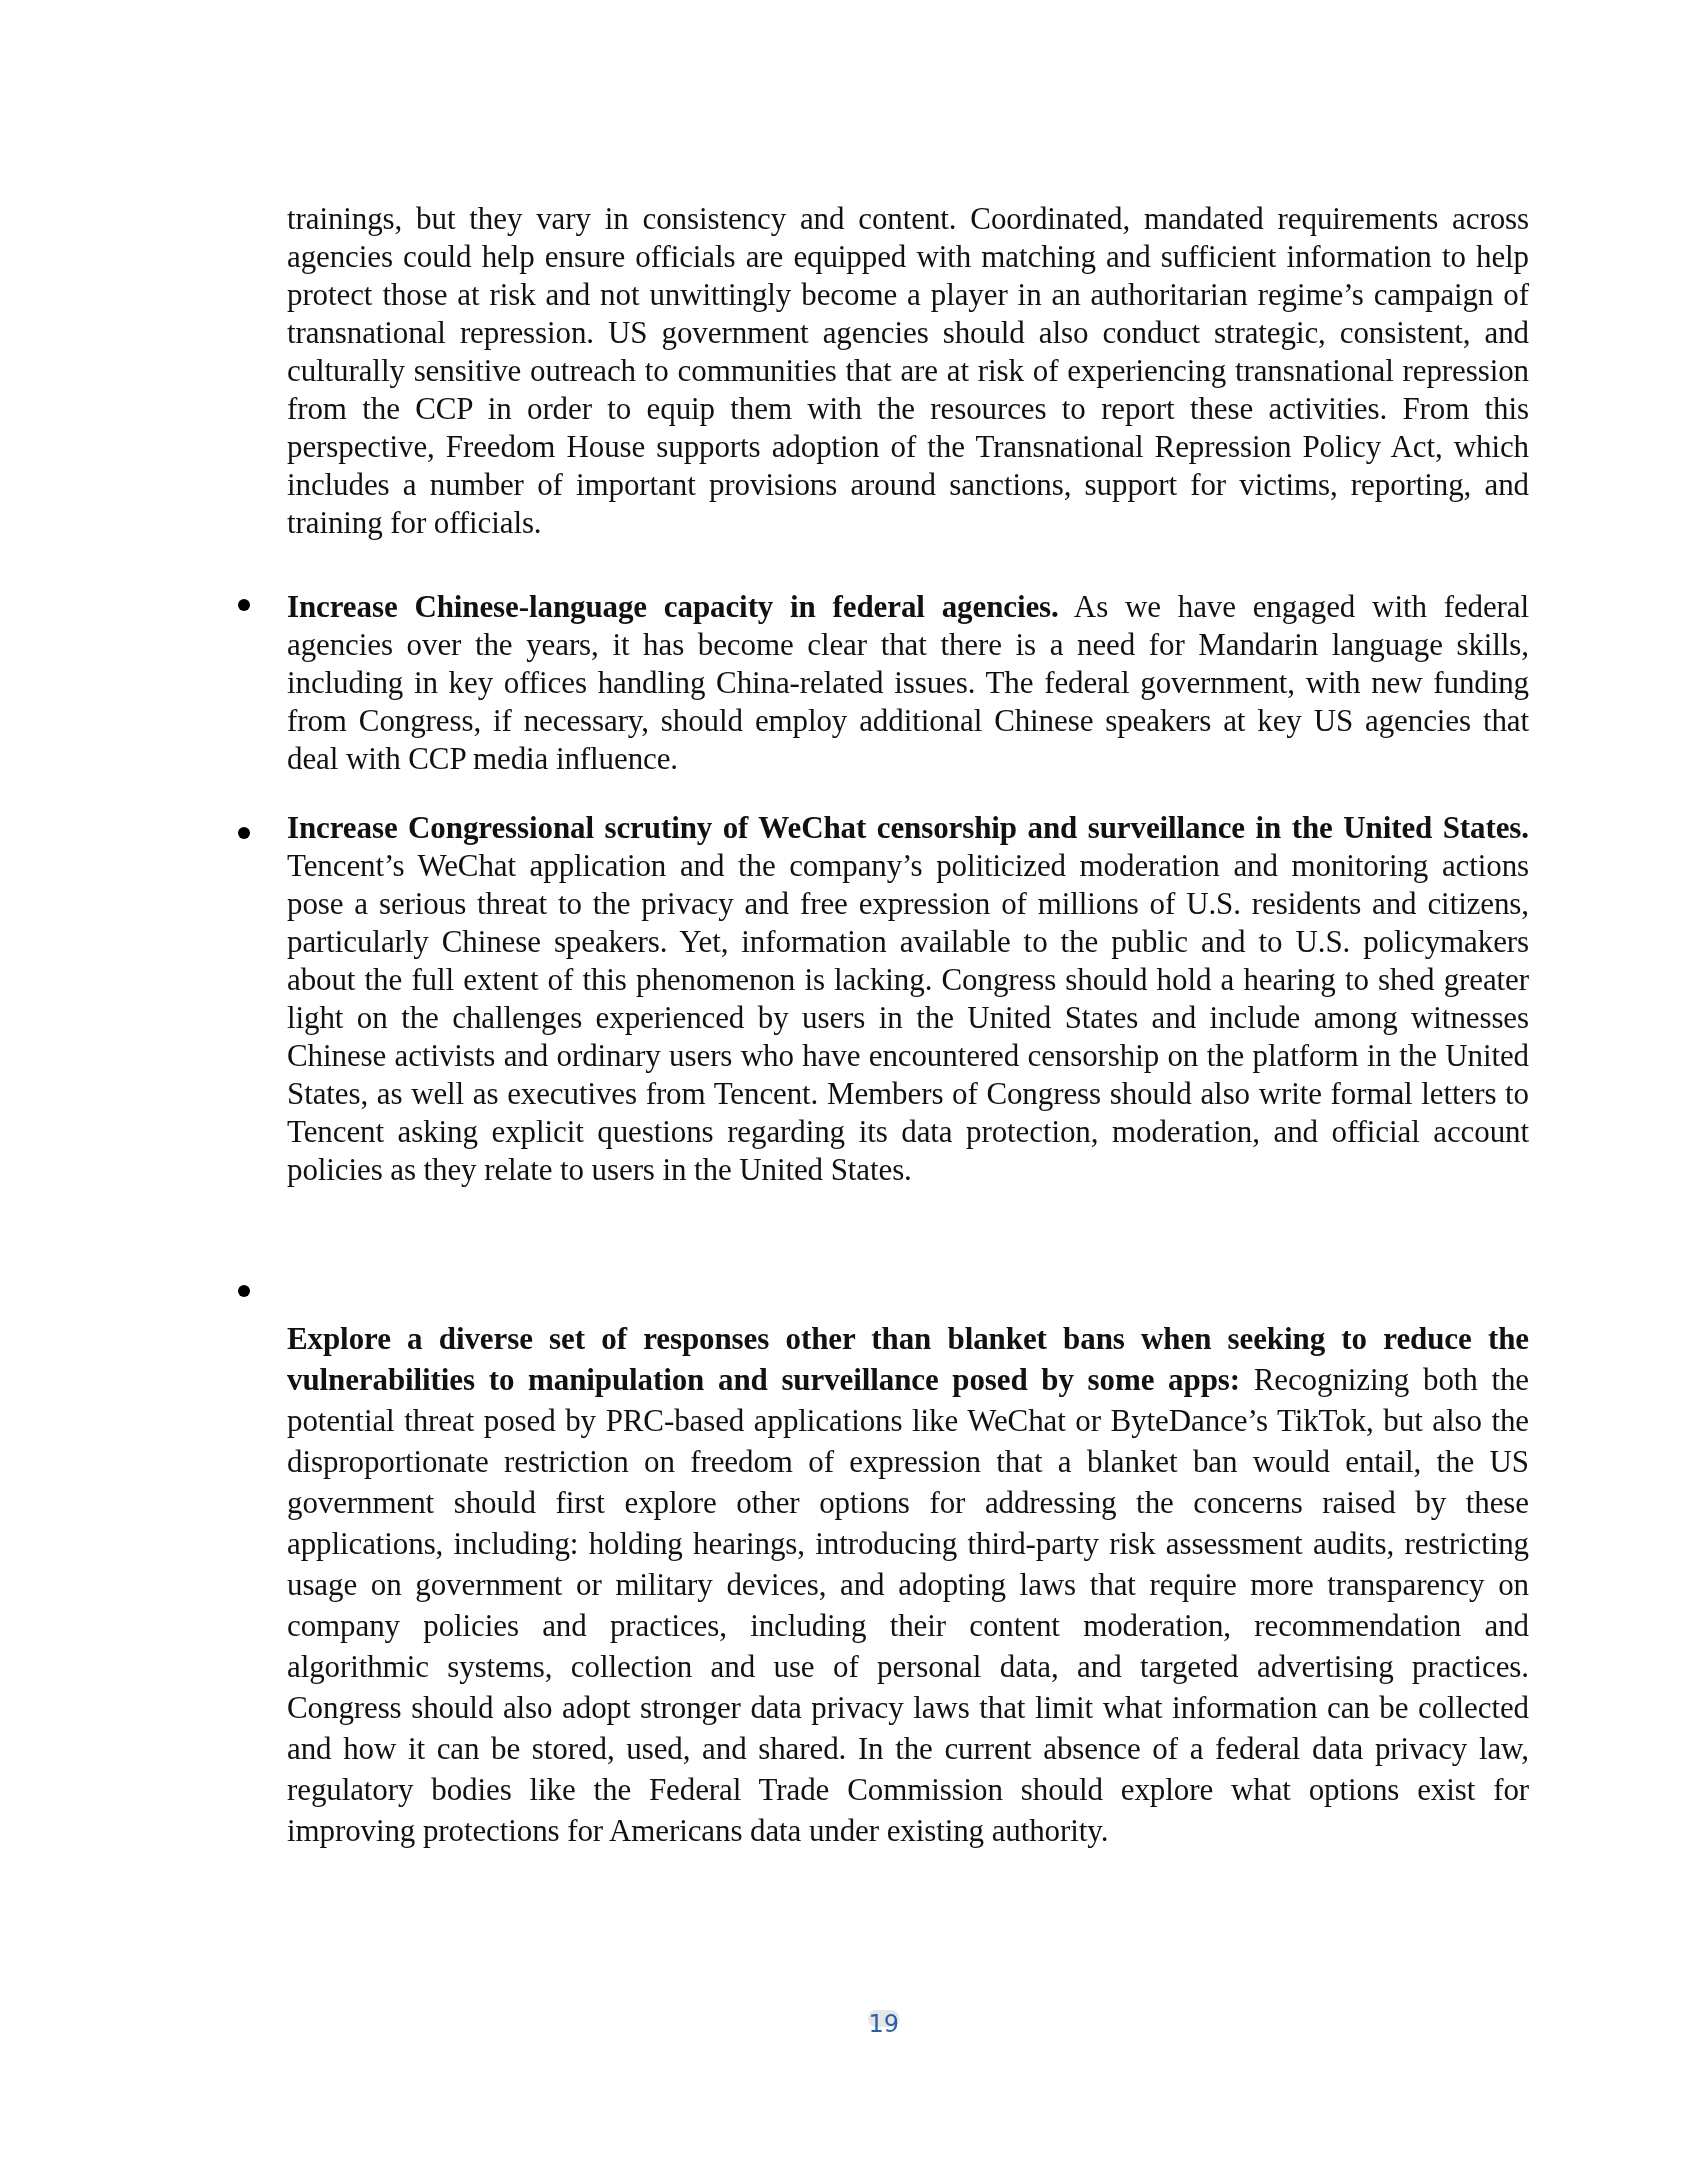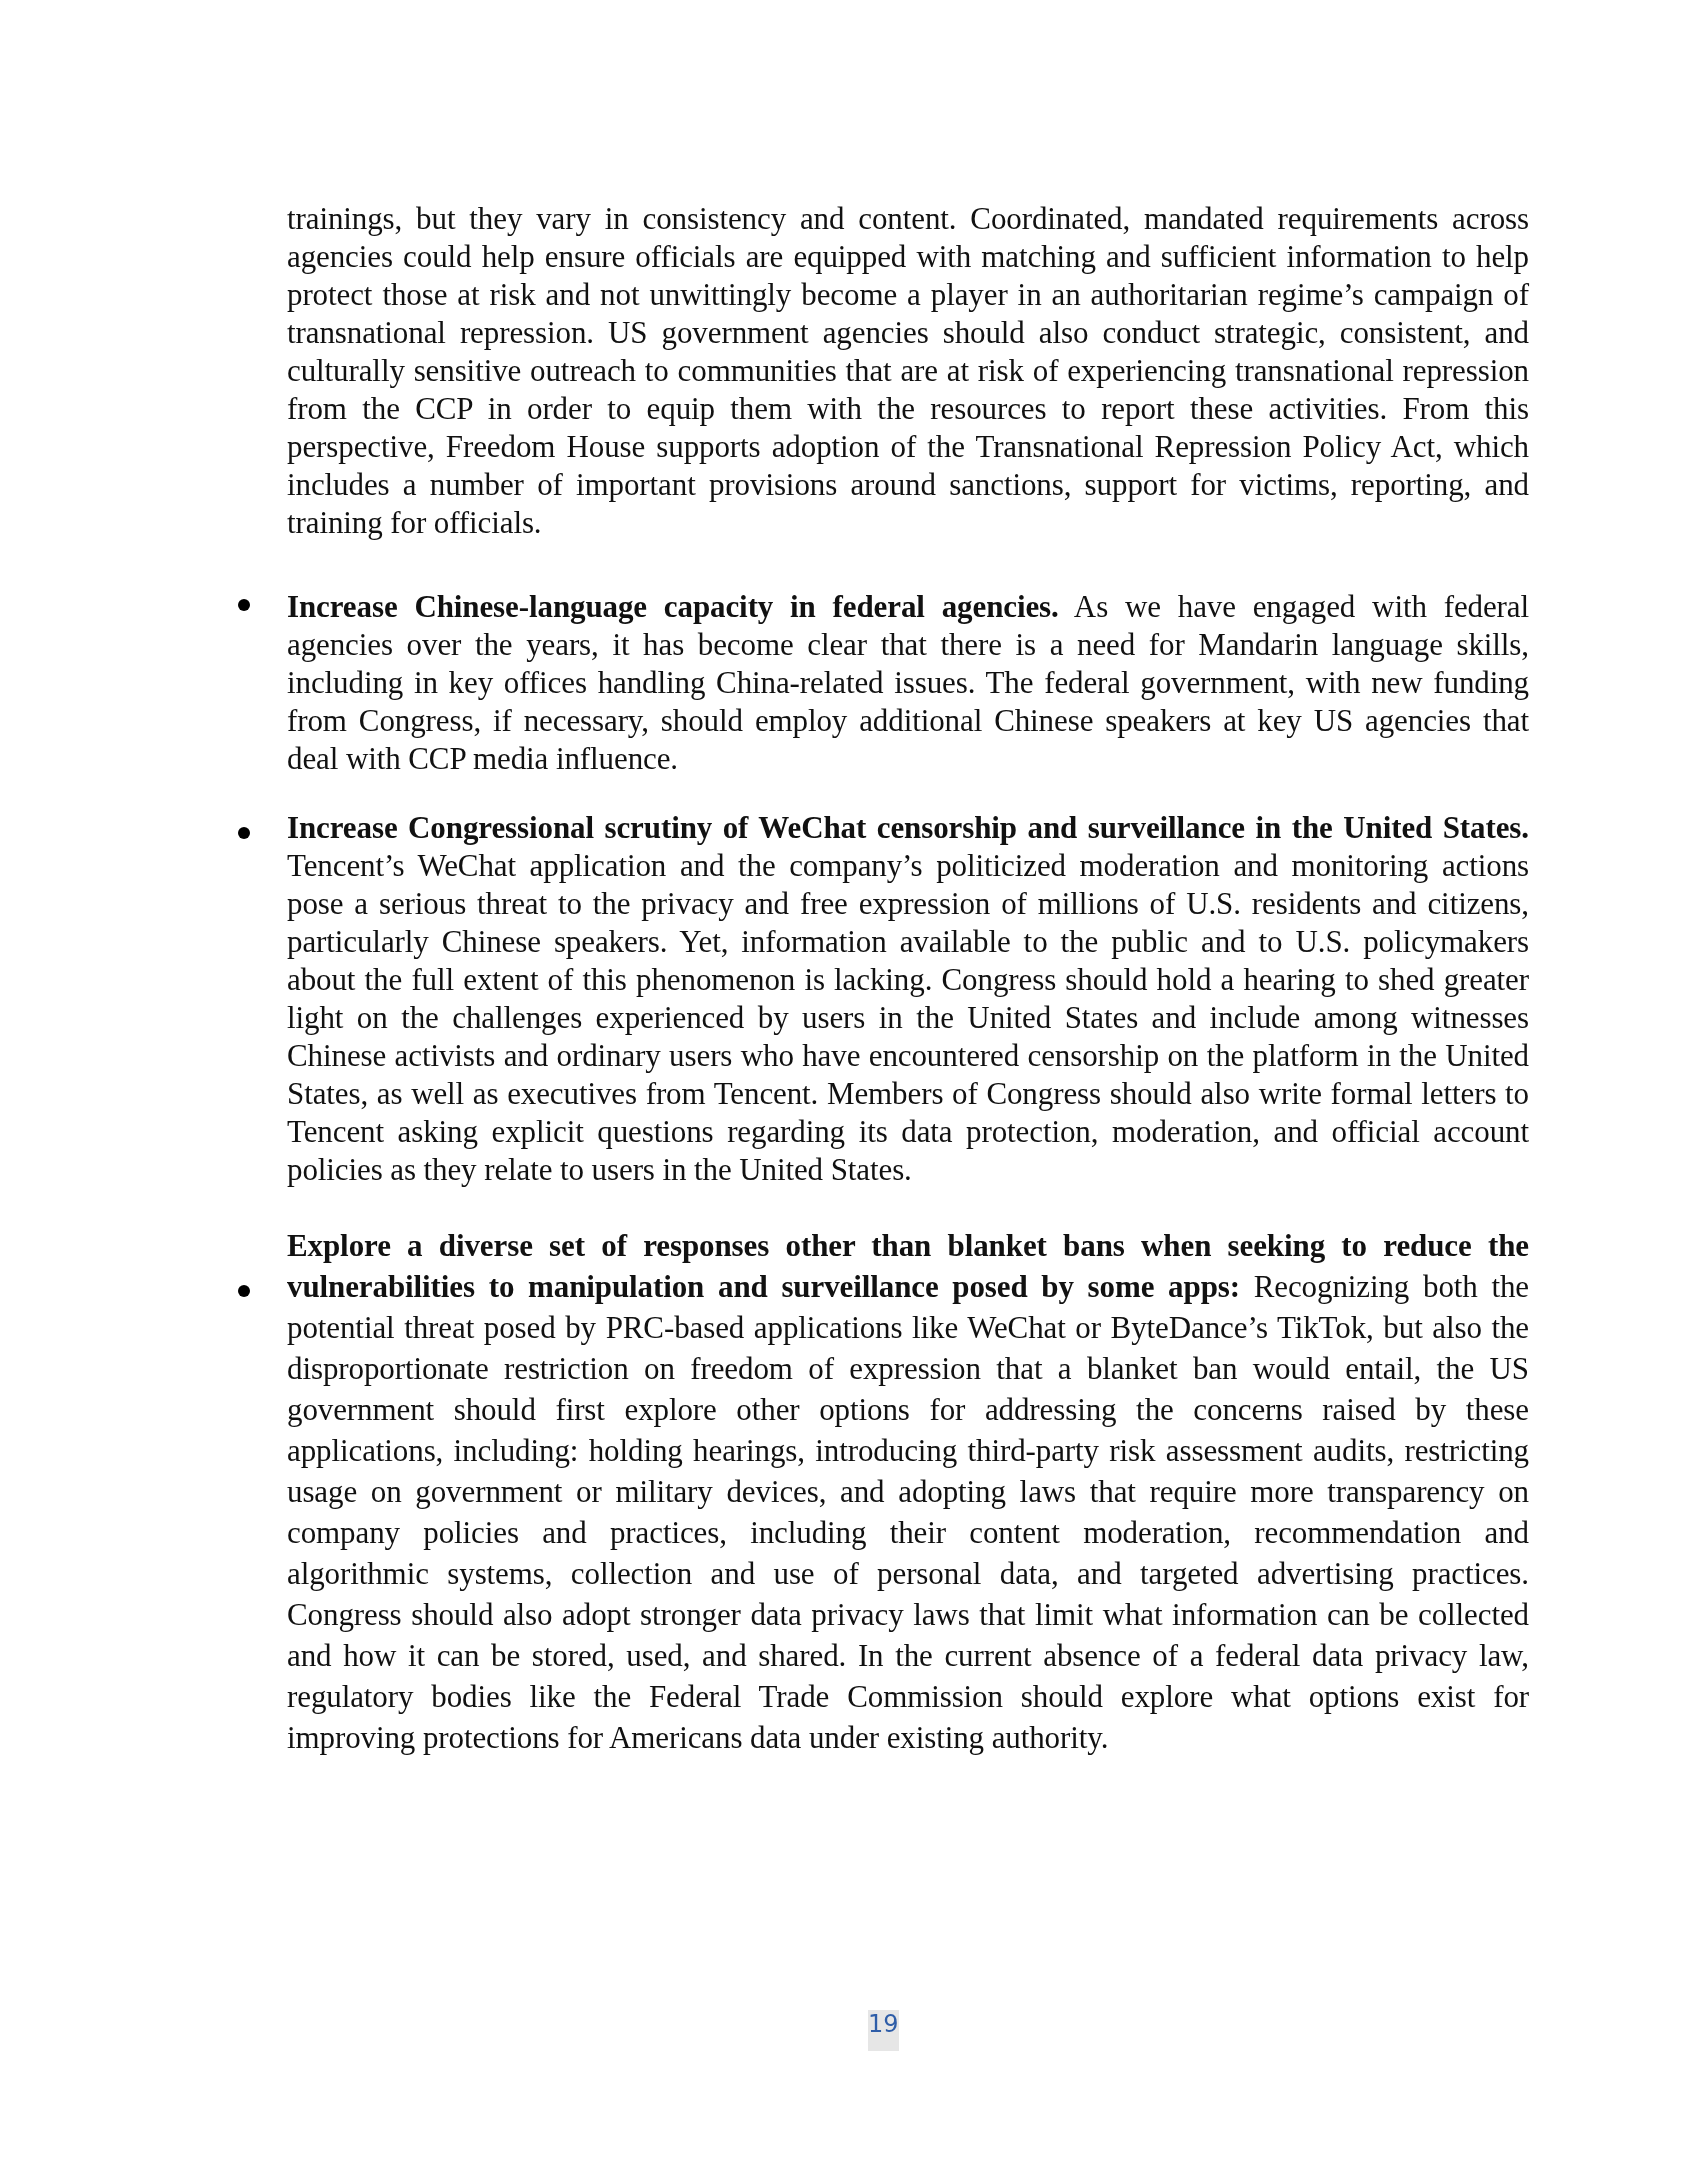--- a/index.html
+++ b/index.html
@@ -26,34 +26,35 @@
   }
   .bullet .dot {
     position: absolute; left: 2px; top: 0; width: 12px; height: 12px;
     border-radius: 50%; background: #000000;
   }
   .b1 { top: 599px; }
   .b2 { top: 827px; }
   .b3 { top: 1285px; }
   .p-b1 { top: 588px; }
   .p-b2 { top: 809px; }
-  .p-b3 { top: 1225px; line-height: 41px; }
+  .p-b3 { top: 1318px; line-height: 41px; }
   .bold { font-weight: bold; }
   .page-number {
     position: absolute;
     left: 828px;
     top: 2010px;
     width: 31px;
-    height: 41px;
+    height: 17px;
     background: #e6e6e6;
     color: #2e5da8;
     font-family: "DejaVu Sans", sans-serif;
     font-size: 24px;
     line-height: 29px;
-    text-align: left;
+    text-align: right;
+    border-radius: 8px;
   }
 </style>
 </head>
 <body>
 
 <div class="page">
 
   <p class="para p-intro" style="margin:0">trainings, but they vary in consistency and content. Coordinated, mandated requirements across agencies could help ensure officials are equipped with matching and sufficient information to help protect those at risk and not unwittingly become a player in an authoritarian regime’s campaign of transnational repression. US government agencies should also conduct strategic, consistent, and culturally sensitive outreach to communities that are at risk of experiencing transnational repression from the CCP in order to equip them with the resources to report these activities. From this perspective, Freedom House supports adoption of the Transnational Repression Policy Act, which includes a number of important provisions around sanctions, support for victims, reporting, and training for officials.</p>
 
   <div class="bullet b1">

